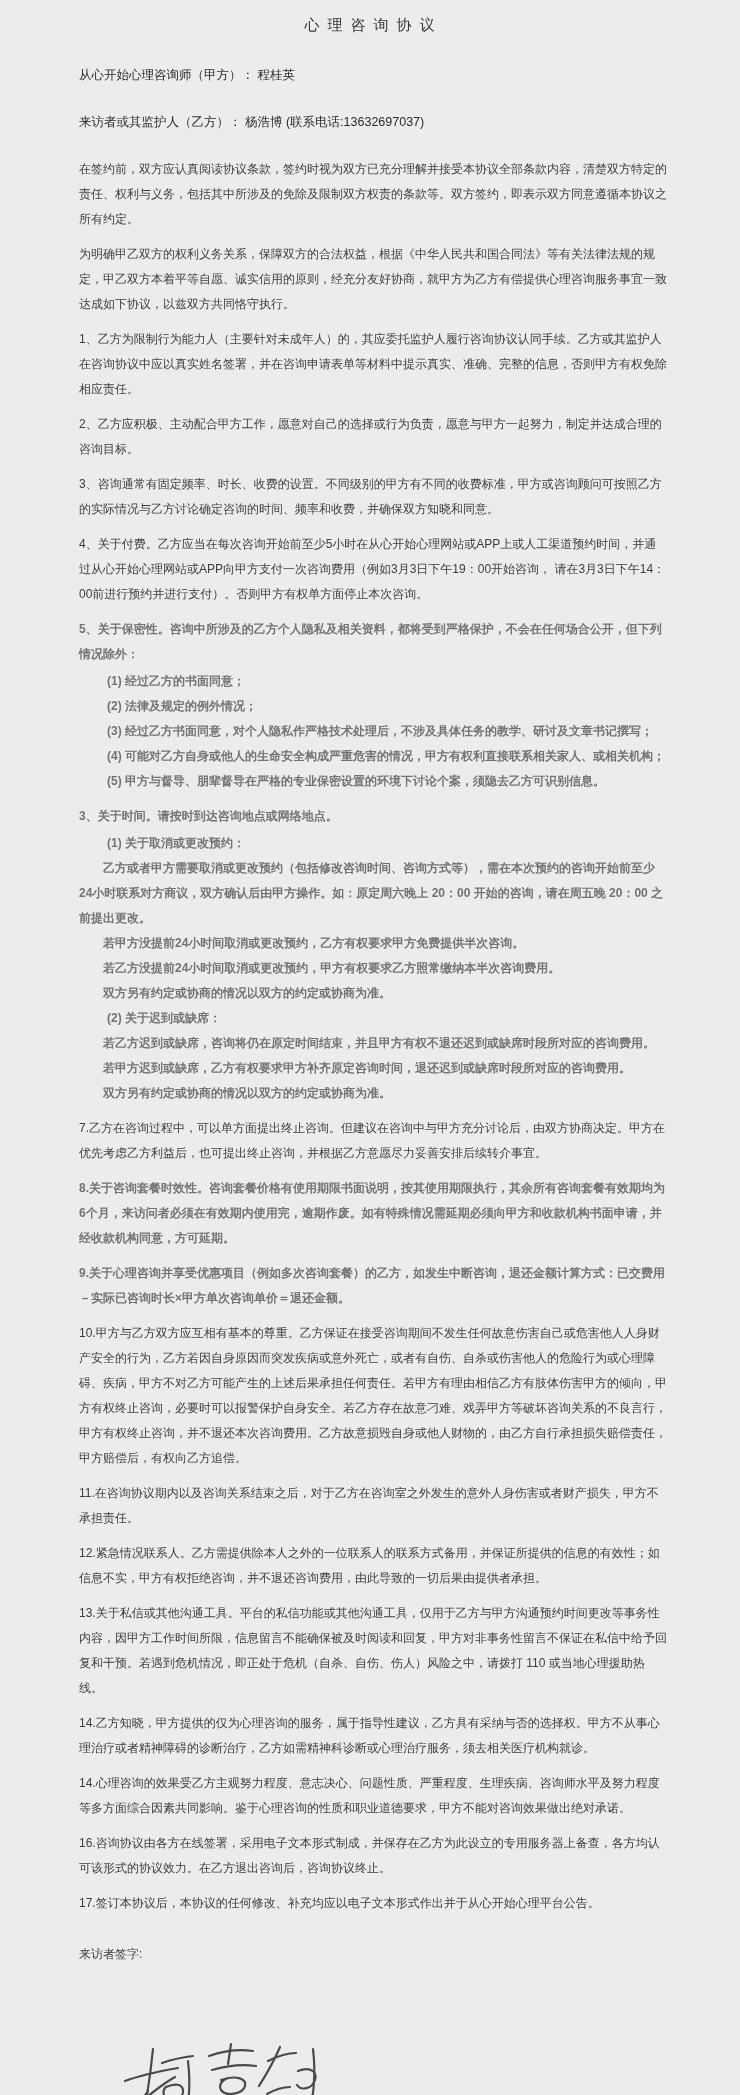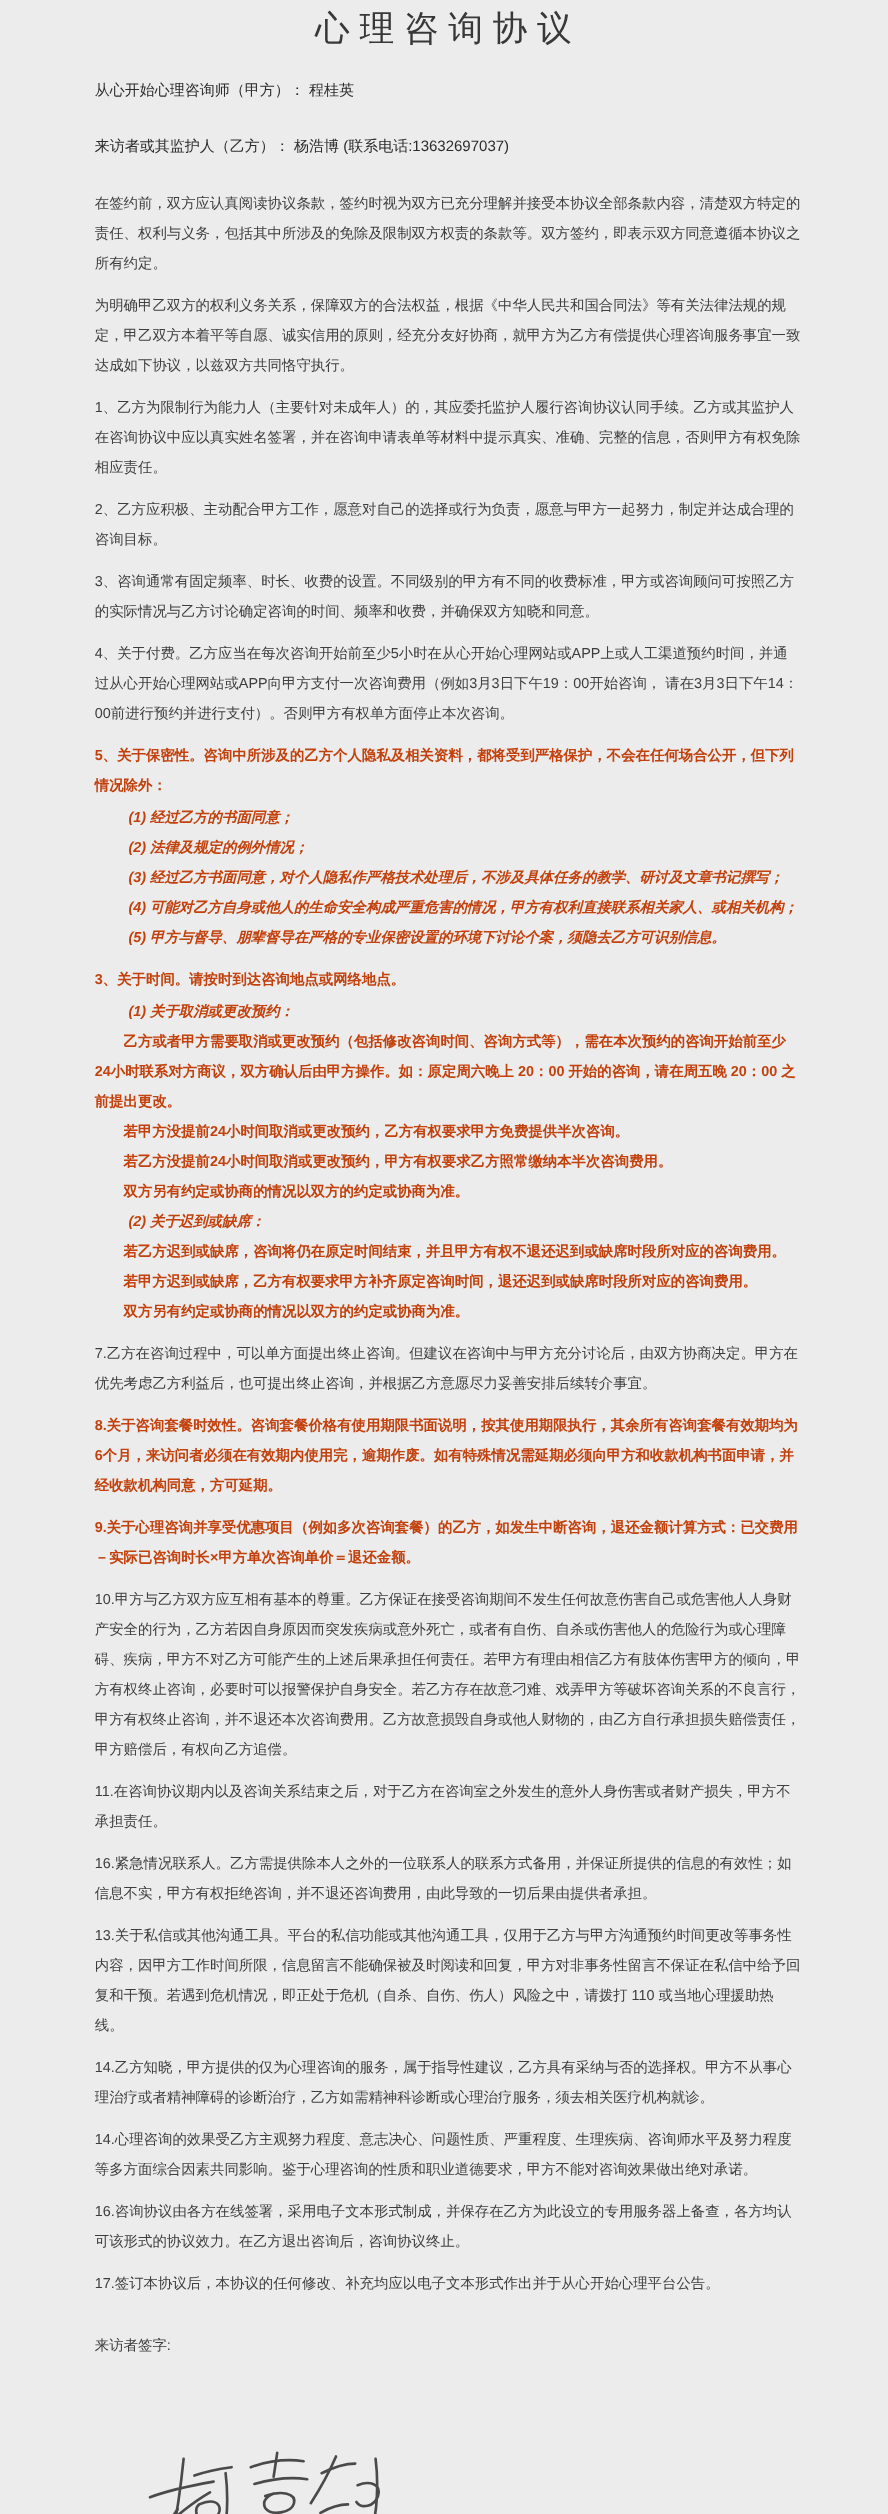--- a/index.html
+++ b/index.html
@@ -11,42 +11,42 @@
     color: #3d3d3d;
     box-sizing: border-box;
   }
   .page {
     box-sizing: border-box;
     width: 740px;
     min-height: 2095px;
     padding: 4px 72px 20px 79px;
   }
   .doc-title {
-    font-size: 29px;
+    font-size: 15px;
     font-weight: 400;
     color: #383838;
     text-align: center;
     letter-spacing: 8px;
     margin: 4px 0 22px 0;
     line-height: 33px;
   }
   .party-line {
     font-size: 12.5px;
     font-weight: 400;
     color: #2b2b2b;
     line-height: 25px;
     margin: 0 0 22px 0;
   }
   .clauses { font-size: 12px; line-height: 25px; }
   .para  { margin: 10px 0; }
   .para.tight-after { margin-bottom: 2px; }
   .line  { margin: 0; }
-  .indent-item { padding-left: 28px; font-style: italic; }
+  .indent-item { padding-left: 28px; }
   .indent-hang { text-indent: 2em; }
-  .bold { font-weight: 700; color: #c2410c; }
+  .bold { font-weight: 700; color: #737373; }
   .sig-label {
     font-size: 12px;
     line-height: 25px;
     margin: 26px 0 0 0;
   }
   .sig-wrap {
     margin: 74px 0 0 38px;
     width: 232px;
     height: 106px;
   }
@@ -82,21 +82,21 @@
       <p class="line indent-hang bold">双方另有约定或协商的情况以双方的约定或协商为准。</p>
       <p class="line indent-item bold">(2) 关于迟到或缺席：</p>
       <p class="line indent-hang bold">若乙方迟到或缺席，咨询将仍在原定时间结束，并且甲方有权不退还迟到或缺席时段所对应的咨询费用。</p>
       <p class="line indent-hang bold">若甲方迟到或缺席，乙方有权要求甲方补齐原定咨询时间，退还迟到或缺席时段所对应的咨询费用。</p>
       <p class="line indent-hang bold">双方另有约定或协商的情况以双方的约定或协商为准。</p>
       <p class="para">7.乙方在咨询过程中，可以单方面提出终止咨询。但建议在咨询中与甲方充分讨论后，由双方协商决定。甲方在优先考虑乙方利益后，也可提出终止咨询，并根据乙方意愿尽力妥善安排后续转介事宜。</p>
       <p class="para bold">8.关于咨询套餐时效性。咨询套餐价格有使用期限书面说明，按其使用期限执行，其余所有咨询套餐有效期均为6个月，来访问者必须在有效期内使用完，逾期作废。如有特殊情况需延期必须向甲方和收款机构书面申请，并经收款机构同意，方可延期。</p>
       <p class="para bold">9.关于心理咨询并享受优惠项目（例如多次咨询套餐）的乙方，如发生中断咨询，退还金额计算方式：已交费用－实际已咨询时长×甲方单次咨询单价＝退还金额。</p>
       <p class="para">10.甲方与乙方双方应互相有基本的尊重。乙方保证在接受咨询期间不发生任何故意伤害自己或危害他人人身财产安全的行为，乙方若因自身原因而突发疾病或意外死亡，或者有自伤、自杀或伤害他人的危险行为或心理障碍、疾病，甲方不对乙方可能产生的上述后果承担任何责任。若甲方有理由相信乙方有肢体伤害甲方的倾向，甲方有权终止咨询，必要时可以报警保护自身安全。若乙方存在故意刁难、戏弄甲方等破坏咨询关系的不良言行，甲方有权终止咨询，并不退还本次咨询费用。乙方故意损毁自身或他人财物的，由乙方自行承担损失赔偿责任，甲方赔偿后，有权向乙方追偿。</p>
       <p class="para">11.在咨询协议期内以及咨询关系结束之后，对于乙方在咨询室之外发生的意外人身伤害或者财产损失，甲方不承担责任。</p>
-      <p class="para">16.紧急情况联系人。乙方需提供除本人之外的一位联系人的联系方式备用，并保证所提供的信息的有效性；如信息不实，甲方有权拒绝咨询，并不退还咨询费用，由此导致的一切后果由提供者承担。</p>
+      <p class="para">12.紧急情况联系人。乙方需提供除本人之外的一位联系人的联系方式备用，并保证所提供的信息的有效性；如信息不实，甲方有权拒绝咨询，并不退还咨询费用，由此导致的一切后果由提供者承担。</p>
       <p class="para">13.关于私信或其他沟通工具。平台的私信功能或其他沟通工具，仅用于乙方与甲方沟通预约时间更改等事务性内容，因甲方工作时间所限，信息留言不能确保被及时阅读和回复，甲方对非事务性留言不保证在私信中给予回复和干预。若遇到危机情况，即正处于危机（自杀、自伤、伤人）风险之中，请拨打 110 或当地心理援助热线。</p>
       <p class="para">14.乙方知晓，甲方提供的仅为心理咨询的服务，属于指导性建议，乙方具有采纳与否的选择权。甲方不从事心理治疗或者精神障碍的诊断治疗，乙方如需精神科诊断或心理治疗服务，须去相关医疗机构就诊。</p>
       <p class="para">14.心理咨询的效果受乙方主观努力程度、意志决心、问题性质、严重程度、生理疾病、咨询师水平及努力程度等多方面综合因素共同影响。鉴于心理咨询的性质和职业道德要求，甲方不能对咨询效果做出绝对承诺。</p>
       <p class="para">16.咨询协议由各方在线签署，采用电子文本形式制成，并保存在乙方为此设立的专用服务器上备查，各方均认可该形式的协议效力。在乙方退出咨询后，咨询协议终止。</p>
       <p class="para">17.签订本协议后，本协议的任何修改、补充均应以电子文本形式作出并于从心开始心理平台公告。</p>
     </div>
 
   <p class="sig-label">来访者签字:</p>
 
   <div class="sig-wrap">

